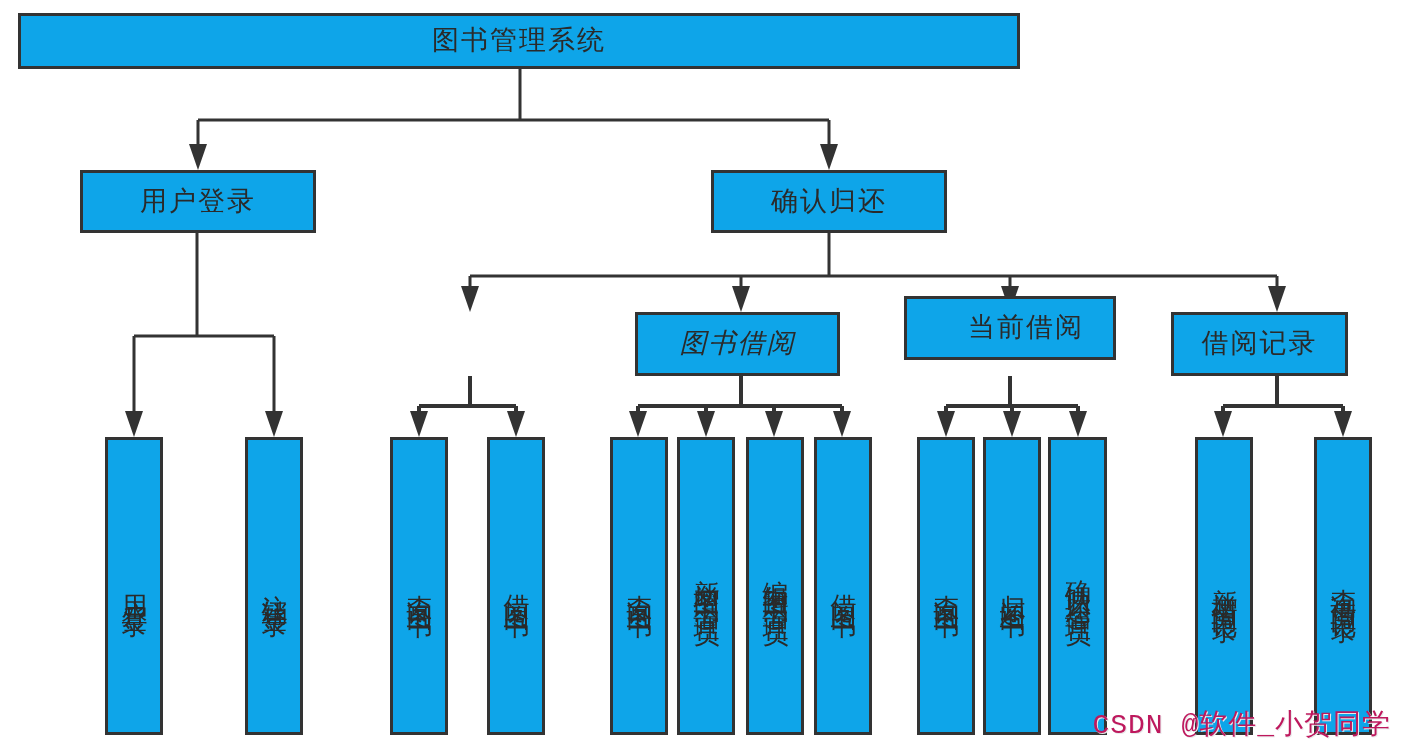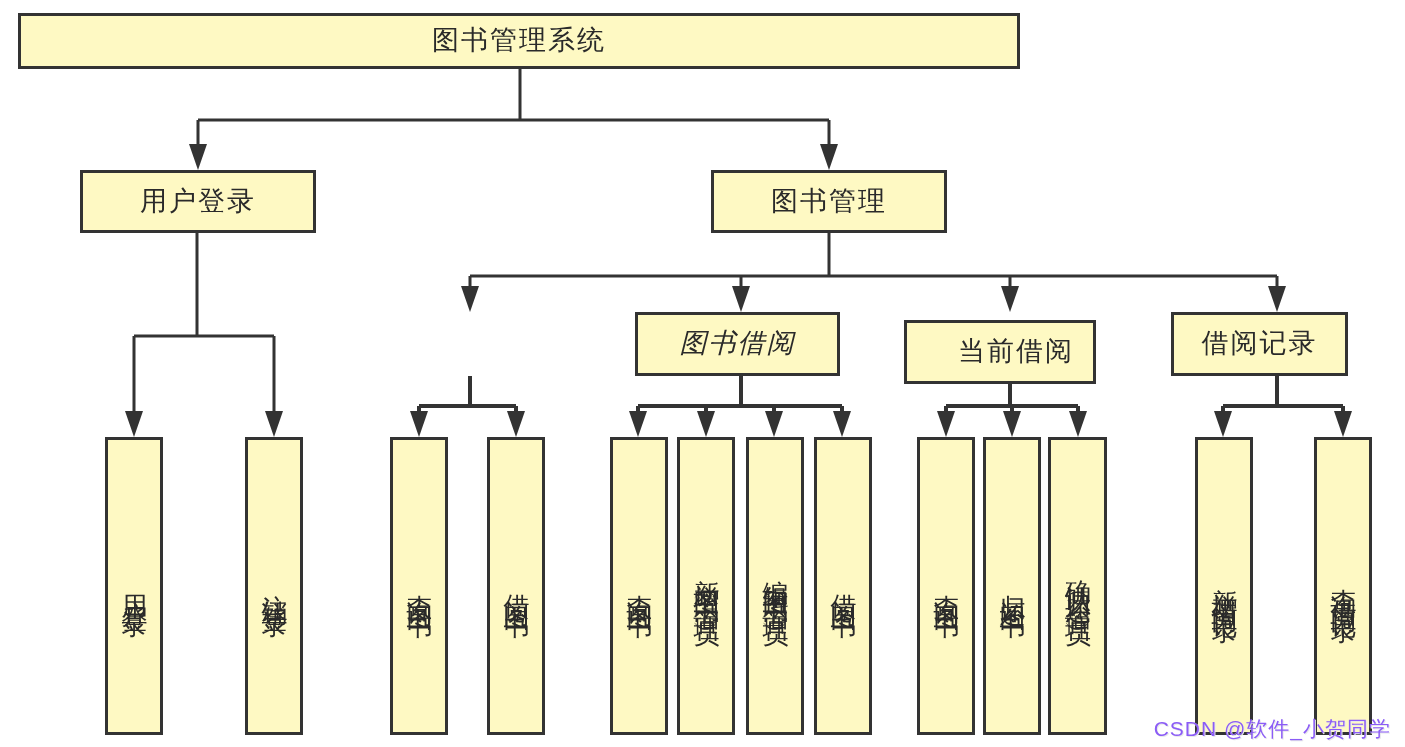--- a/index.html
+++ b/index.html
@@ -32,21 +32,21 @@
     stroke-width: 4;
   }
   .connectors polygon {
     fill: #333333;
     stroke: none;
   }
   .box {
     position: absolute;
     box-sizing: border-box;
     border: 3px solid #333333;
-    background: #fef9c3;
+    background: #0ea5e9;
     display: flex;
     align-items: center;
     justify-content: center;
     text-align: center;
     line-height: 1.15;
   }
   .hbox {
     font-size: 27px;
     letter-spacing: 2px;
   }
@@ -56,26 +56,27 @@
     width: 58px;
     writing-mode: vertical-rl;
     text-orientation: mixed;
     font-size: 26px;
     letter-spacing: 6px;
   }
   .watermark {
     position: absolute;
     right: 14px;
     bottom: 4px;
-    font-size: 21px;
+    font-size: 28px;
     letter-spacing: 1px;
-    color: #8b5cf6;
+    color: #be185d;
     text-shadow: 1px 1px 0 #e8e9ea;
     white-space: nowrap;
     z-index: 5;
+    font-family: Liberation Mono, monospace;
   }
 </style>
 </head>
 <body>
 
 <div class="stage">
 
   <svg class="connectors" viewBox="0 0 1405 747" xmlns="http://www.w3.org/2000/svg">
 
     <path d="M520 69 V120 M198 120 H829 M198 120 V148 M829 120 V148"></path>
@@ -114,24 +115,24 @@
       <polygon points="1003,411 1021,411 1012,437"></polygon>
       <polygon points="1069,411 1087,411 1078,437"></polygon>
       <polygon points="1214,411 1232,411 1223,437"></polygon>
       <polygon points="1334,411 1352,411 1343,437"></polygon>
     </g>
   </svg>
 
   <div class="box hbox" style="left:18px; top:13px; width:1002px; height:56px;">图书管理系统</div>
 
   <div class="box hbox" style="left:80px; top:170px; width:236px; height:63px;">用户登录</div>
-  <div class="box hbox" style="left:711px; top:170px; width:236px; height:63px;">图书管理</div>
+  <div class="box hbox" style="left:711px; top:170px; width:236px; height:63px;">确认归还</div>
 
   <div class="box hbox" style="left:635px; top:312px; width:205px; height:64px;font-style:italic;">图书借阅</div>
-  <div class="box hbox" style="left:904px; top:320px; width:192px; height:64px;padding-left:32px;">当前借阅</div>
+  <div class="box hbox" style="left:904px; top:296px; width:212px; height:64px;padding-left:32px;">当前借阅</div>
   <div class="box hbox" style="left:1171px; top:312px; width:177px; height:64px;">借阅记录</div>
 
   <div class="box vbox" style="left:105px;">用户登录</div>
   <div class="box vbox" style="left:245px;">注销登录</div>
 
   <div class="box vbox" style="left:390px;">查询图书</div>
   <div class="box vbox" style="left:487px;">借阅图书</div>
 
   <div class="box vbox" style="left:610px;">查询图书</div>
   <div class="box vbox" style="left:677px;">新增图书（管理员）</div>

